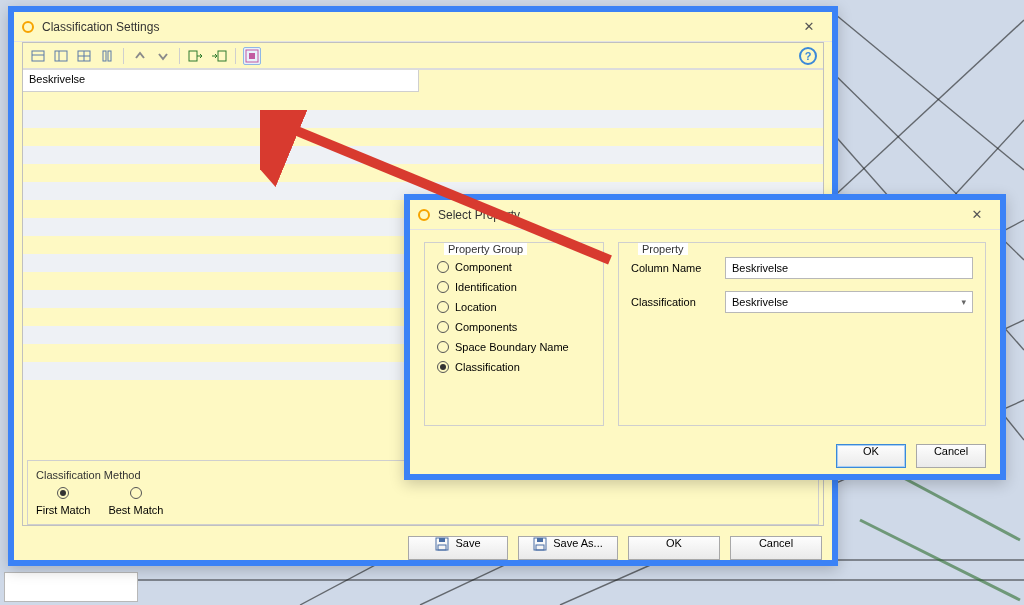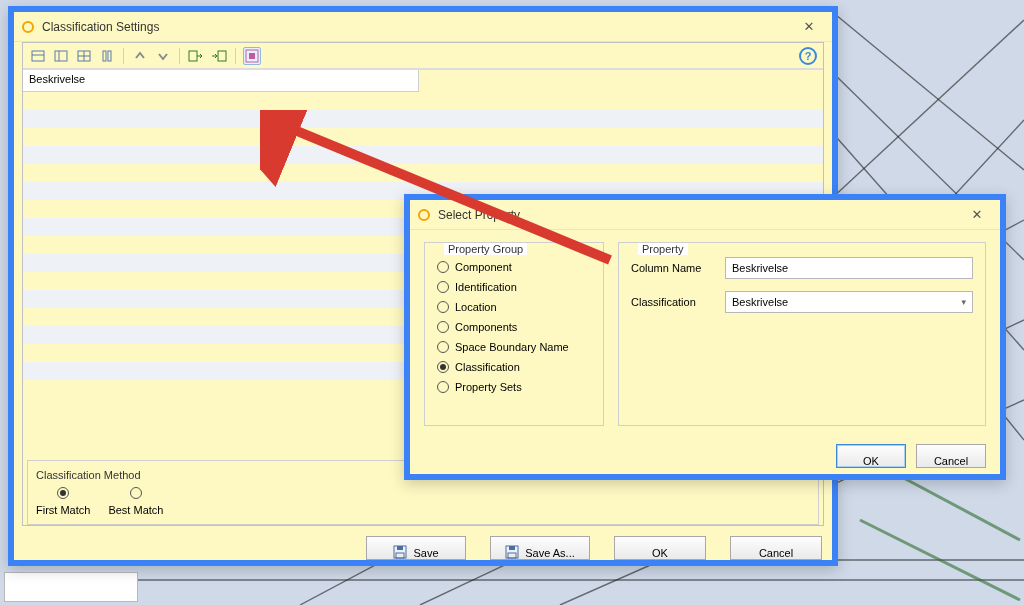--- a/index.html
+++ b/index.html
@@ -40,22 +40,22 @@
   #main .inner { display:flex; flex-direction:column; height:calc(100% - 30px); }
   .table-area { flex:1; display:flex; flex-direction:column; }
 
   .classmeth { border:1px solid #cfcfcf; margin:6px 4px 0; padding:8px; }
   .classmeth .lbl { font-size:11px; color:#333; margin-bottom:6px; }
   .radio-row { display:flex; gap:18px; font-size:11px; }
   .radio { display:flex; align-items:center; gap:5px;flex-direction:column; }
   .rcirc { width:12px; height:12px; border:1px solid #555; border-radius:50%; display:flex; align-items:center; justify-content:center; }
   .rcirc.checked::after { content:""; width:6px; height:6px; background:#333; border-radius:50%; }
 
-  .btnbar { display:flex; justify-content:flex-end; gap:24px; padding:10px 10px 0; }
-  .btn { min-width:92px; height:24px; border:1px solid #a8a8a8; background:linear-gradient(#fdfdfd,#eaeaea); font-size:11px; display:flex; align-items:flex-end; justify-content:center; gap:6px; cursor:default; }
+  .btnbar { display:flex; justify-content:flex-end; gap:10px; padding:10px 10px 0; }
+  .btn { min-width:92px; height:24px; border:1px solid #a8a8a8; background:linear-gradient(#fdfdfd,#eaeaea); font-size:11px; display:flex; align-items:flex-start; justify-content:center; gap:6px; cursor:default; }
   .btn.wide { min-width:100px; }
   .btn.focus { border:1px solid #3b89d8; box-shadow:inset 0 0 0 1px #a7cef5; }
 
   
   #popup { left:404px; top:194px; width:602px; height:286px; z-index:5; }
   #popup .body { padding:12px 14px; height:calc(100% - 30px - 36px); display:flex; gap:14px; }
   .group { border:1px solid #cfcfcf; padding:14px 12px 12px; position:relative; }
   .group .glabel { position:absolute; top:-8px; left:19px; background:#fff; padding:0 4px; font-size:11px; color:#333;margin-top:8px; }
   .group.pg { width:180px; }
   .group.pr { flex:1; }
@@ -260,24 +260,20 @@
           <span>Components</span>
         </div>
       <div class="pg-row">
           <span class="rcirc"></span>
           <span>Space Boundary Name</span>
         </div>
       <div class="pg-row">
           <span class="rcirc checked"></span>
           <span>Classification</span>
         </div>
-      <div class="pg-row">
-          <span class="rcirc"></span>
-          <span>Property Sets</span>
-        </div>
     </div>
     <div class="group pr">
       <span class="glabel">Property</span>
       <div class="pr-row">
         <span>Column Name</span>
         <input class="input" value="Beskrivelse" style="">
       </div>
       <div class="pr-row">
         <span>Classification</span>
         <div class="select">

